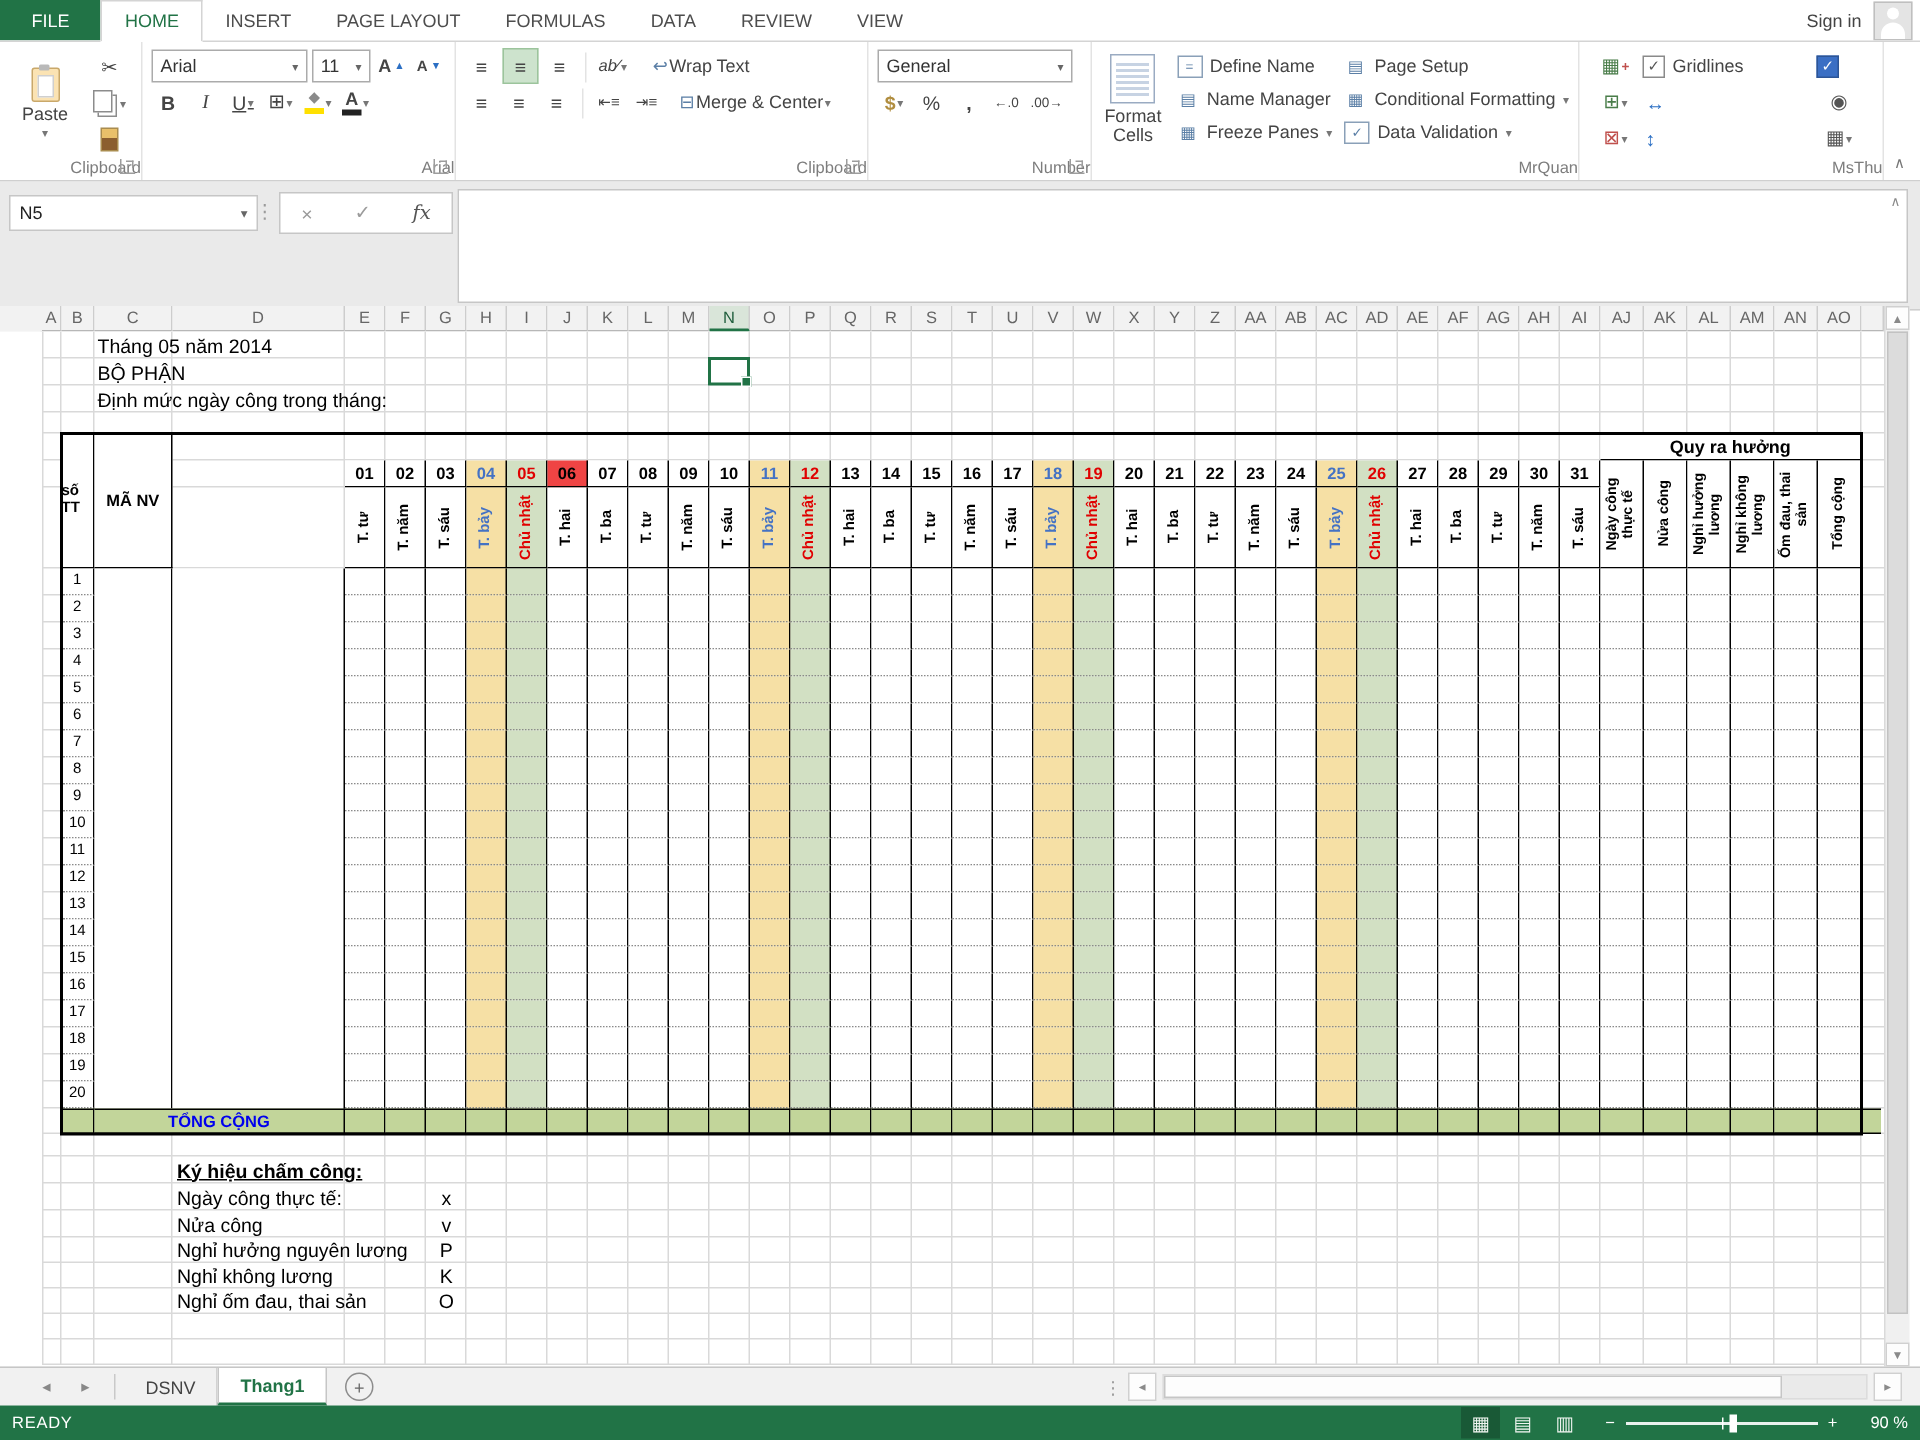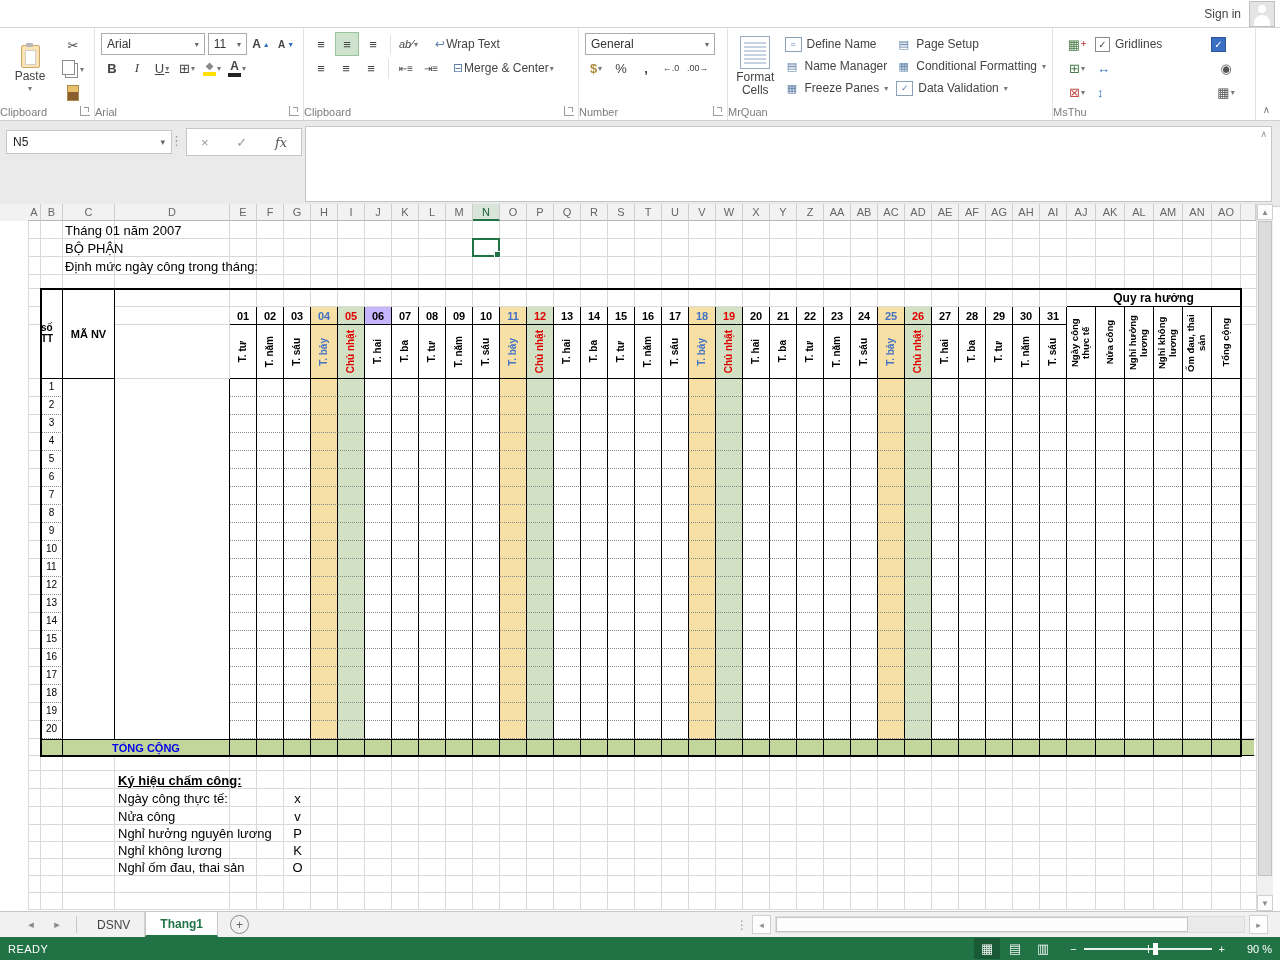--- a/index.html
+++ b/index.html
@@ -15,21 +15,21 @@
   .signin{margin-left:auto;display:flex;align-items:center;gap:8px;padding-right:5px;font-size:12px;color:#444;}
   .avatar{width:24px;height:24px;background:#e4e4e4;border:1px solid #bfbfbf;position:relative;overflow:hidden;}
   .avatar::before{content:"";position:absolute;top:3px;left:8px;width:8px;height:8px;border-radius:50%;background:#fff;}
   .avatar::after{content:"";position:absolute;top:13px;left:4px;width:16px;height:11px;border-radius:8px 8px 0 0;background:#fff;}
 
   
   .ribbon{height:92px;background:#fff;border-top:1px solid #d4d4d4;border-bottom:1px solid #cfcfcf;
           display:flex;position:relative;z-index:2;}
   .rgroup{position:relative;display:flex;flex-direction:column;justify-content:flex-start;
           padding:4px 6px 17px 6px;border-right:1px solid #e3e3e3;}
-  .glabel{position:absolute;bottom:2px;left:0;right:0;text-align:left;font-size:11px;color:#7d7d7d;}
+  .glabel{position:absolute;bottom:2px;left:0;right:0;text-align:right;font-size:11px;color:#7d7d7d;}
   .launcher{position:absolute;bottom:4px;right:4px;width:9px;height:9px;border-left:1px solid #9d9d9d;
             border-bottom:1px solid #9d9d9d;}
   .launcher::after{content:"";position:absolute;right:1px;top:1px;width:4px;height:4px;
                    border-right:1px solid #9d9d9d;border-top:1px solid #9d9d9d;}
   .grow{display:flex;align-items:center;gap:3px;height:24px;}
   .ibtn{min-width:18px;height:22px;display:flex;align-items:center;justify-content:center;
         font-size:13px;color:#444;gap:1px;padding:0 2px;}
   .ibtn .dd{font-size:8px;color:#777;}
   .ibtn.hl{background:#cde3cd;border:1px solid #9cc49c;}
   .bigbtn{width:48px;display:flex;flex-direction:column;align-items:center;justify-content:center;
@@ -140,20 +140,30 @@
   .zslider .tick{position:absolute;left:50%;top:-3px;width:1px;height:8px;background:#fff;}
   .zslider .zthumb{position:absolute;left:54%;top:-5px;width:5px;height:12px;background:#fff;}
   .zlabel{width:36px;text-align:right;margin-left:4px;}
 </style>
 </head>
 <body>
 
 <div class="app">
 
   <div class="tabrow">
+    <div id="ribbon-tabs" style="display:flex;align-items:stretch;">
+        <div class="rtab file">FILE</div>
+        <div class="rtab active">HOME</div>
+        <div class="rtab">INSERT</div>
+        <div class="rtab">PAGE LAYOUT</div>
+        <div class="rtab">FORMULAS</div>
+        <div class="rtab">DATA</div>
+        <div class="rtab">REVIEW</div>
+        <div class="rtab">VIEW</div>
+      </div>
     <div class="signin">
       <span>Sign in</span>
       <span class="avatar"></span>
     </div>
   </div>
 
   <div class="ribbon">
 
     <div class="rgroup" style="width:82px;">
       <div style="display:flex;gap:6px;">
@@ -593,21 +603,21 @@
         <span class="v">T. sáu</span>
       </div>
       <div class="tc bb hb" style="left: 311px; top: 86px; width: 27px; height: 18px; background: rgb(246, 224, 165); color: rgb(68, 114, 196);">04</div>
       <div class="tc bb" style="left: 311px; top: 104px; width: 27px; height: 54px; background: rgb(246, 224, 165); color: rgb(68, 114, 196);">
         <span class="v">T. bảy</span>
       </div>
       <div class="tc bb hb" style="left: 338px; top: 86px; width: 27px; height: 18px; background: rgb(210, 224, 195); color: rgb(224, 0, 0);">05</div>
       <div class="tc bb" style="left: 338px; top: 104px; width: 27px; height: 54px; background: rgb(210, 224, 195); color: rgb(224, 0, 0);">
         <span class="v">Chủ nhật</span>
       </div>
-      <div class="tc bb hb" style="left: 365px; top: 86px; width: 27px; height: 18px; background: #c4b5fd; color: rgb(0, 0, 0);">06</div>
+      <div class="tc bb hb" style="left: 365px; top: 86px; width: 27px; height: 18px; background: #ef4444; color: rgb(0, 0, 0);">06</div>
       <div class="tc bb" style="left: 365px; top: 104px; width: 27px; height: 54px; background: rgb(255, 255, 255); color: rgb(0, 0, 0);">
         <span class="v">T. hai</span>
       </div>
       <div class="tc bb hb" style="left: 392px; top: 86px; width: 27px; height: 18px; background: rgb(255, 255, 255); color: rgb(0, 0, 0);">07</div>
       <div class="tc bb" style="left: 392px; top: 104px; width: 27px; height: 54px; background: rgb(255, 255, 255); color: rgb(0, 0, 0);">
         <span class="v">T. ba</span>
       </div>
       <div class="tc bb hb" style="left: 419px; top: 86px; width: 27px; height: 18px; background: rgb(255, 255, 255); color: rgb(0, 0, 0);">08</div>
       <div class="tc bb" style="left: 419px; top: 104px; width: 27px; height: 54px; background: rgb(255, 255, 255); color: rgb(0, 0, 0);">
         <span class="v">T. tư</span>
@@ -1518,21 +1528,21 @@
       <div class="tc bt bb" style="left: 1013px; top: 518px; width: 27px; height: 17px; background: rgb(194, 213, 154);"></div>
       <div class="tc bt bb" style="left: 1040px; top: 518px; width: 27px; height: 17px; background: rgb(194, 213, 154);"></div>
       <div class="tc bt bb" style="left: 1067px; top: 518px; width: 29px; height: 17px; background: rgb(194, 213, 154);"></div>
       <div class="tc bt bb" style="left: 1096px; top: 518px; width: 29px; height: 17px; background: rgb(194, 213, 154);"></div>
       <div class="tc bt bb" style="left: 1125px; top: 518px; width: 29px; height: 17px; background: rgb(194, 213, 154);"></div>
       <div class="tc bt bb" style="left: 1154px; top: 518px; width: 29px; height: 17px; background: rgb(194, 213, 154);"></div>
       <div class="tc bt bb" style="left: 1183px; top: 518px; width: 29px; height: 17px; background: rgb(194, 213, 154);"></div>
       <div class="tc bt bb" style="left: 1212px; top: 518px; width: 29px; height: 17px; background: rgb(194, 213, 154);"></div>
       <div class="tc bt bb" style="left: 1241px; top: 518px; width: 13px; height: 17px; background: rgb(194, 213, 154); border-right: none;"></div>
       <div class="outline" style="left: 40px; top: 67px; width: 1202px; height: 469px;"></div>
-      <div class="freetext" style="left: 65px; top: 0px; height: 18px;">Tháng 01 năm 2007</div>
+      <div class="freetext" style="left: 65px; top: 0px; height: 18px;">Tháng 05 năm 2014</div>
       <div class="freetext" style="left: 65px; top: 18px; height: 18px;">BỘ PHẬN</div>
       <div class="freetext" style="left: 65px; top: 36px; height: 18px;">Định mức ngày công trong tháng:</div>
       <div class="freetext" style="left: 118px; top: 550px; height: 18px; font-weight: bold; text-decoration: underline;">Ký hiệu chấm công:</div>
       <div class="freetext" style="left: 118px; top: 568px; height: 18px;">Ngày công thực tế:</div>
       <div class="freetext" style="left: 284px; top: 568px; height: 18px; width: 27px; justify-content: center;">x</div>
       <div class="freetext" style="left: 118px; top: 586px; height: 18px;">Nửa công</div>
       <div class="freetext" style="left: 284px; top: 586px; height: 18px; width: 27px; justify-content: center;">v</div>
       <div class="freetext" style="left: 118px; top: 604px; height: 17px;">Nghỉ hưởng nguyên lương</div>
       <div class="freetext" style="left: 284px; top: 604px; height: 17px; width: 27px; justify-content: center;">P</div>
       <div class="freetext" style="left: 118px; top: 621px; height: 17px;">Nghỉ không lương</div>

